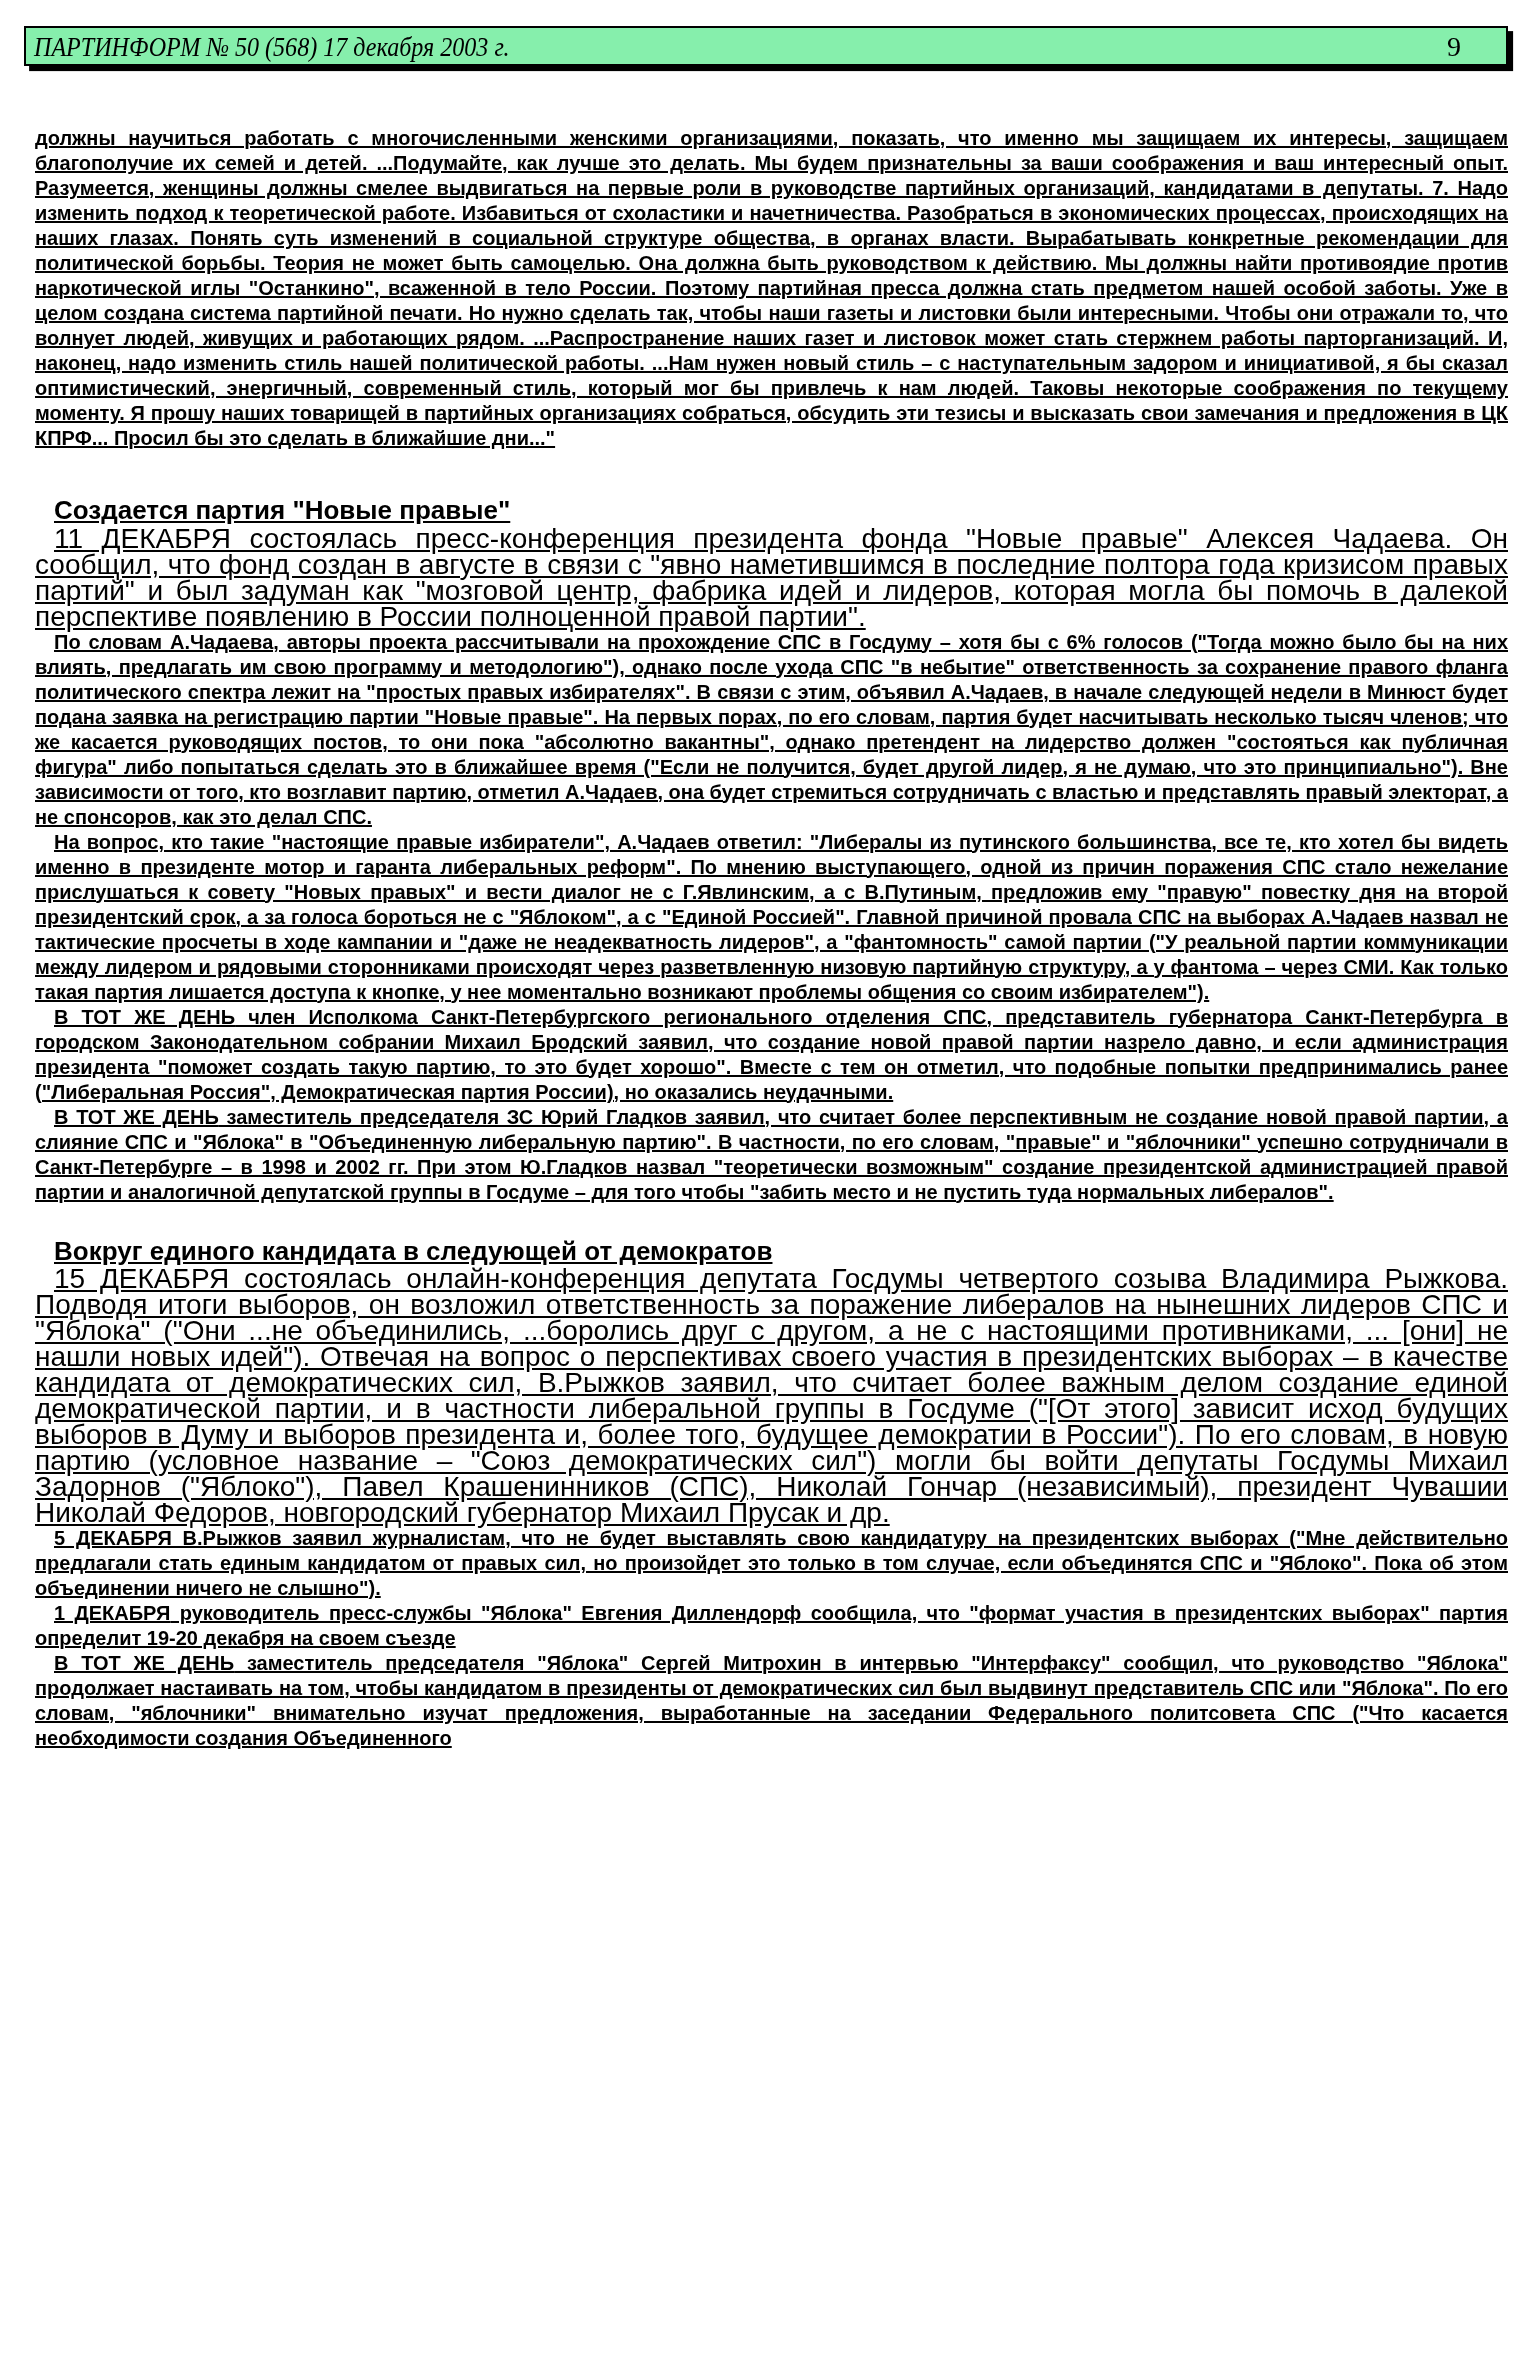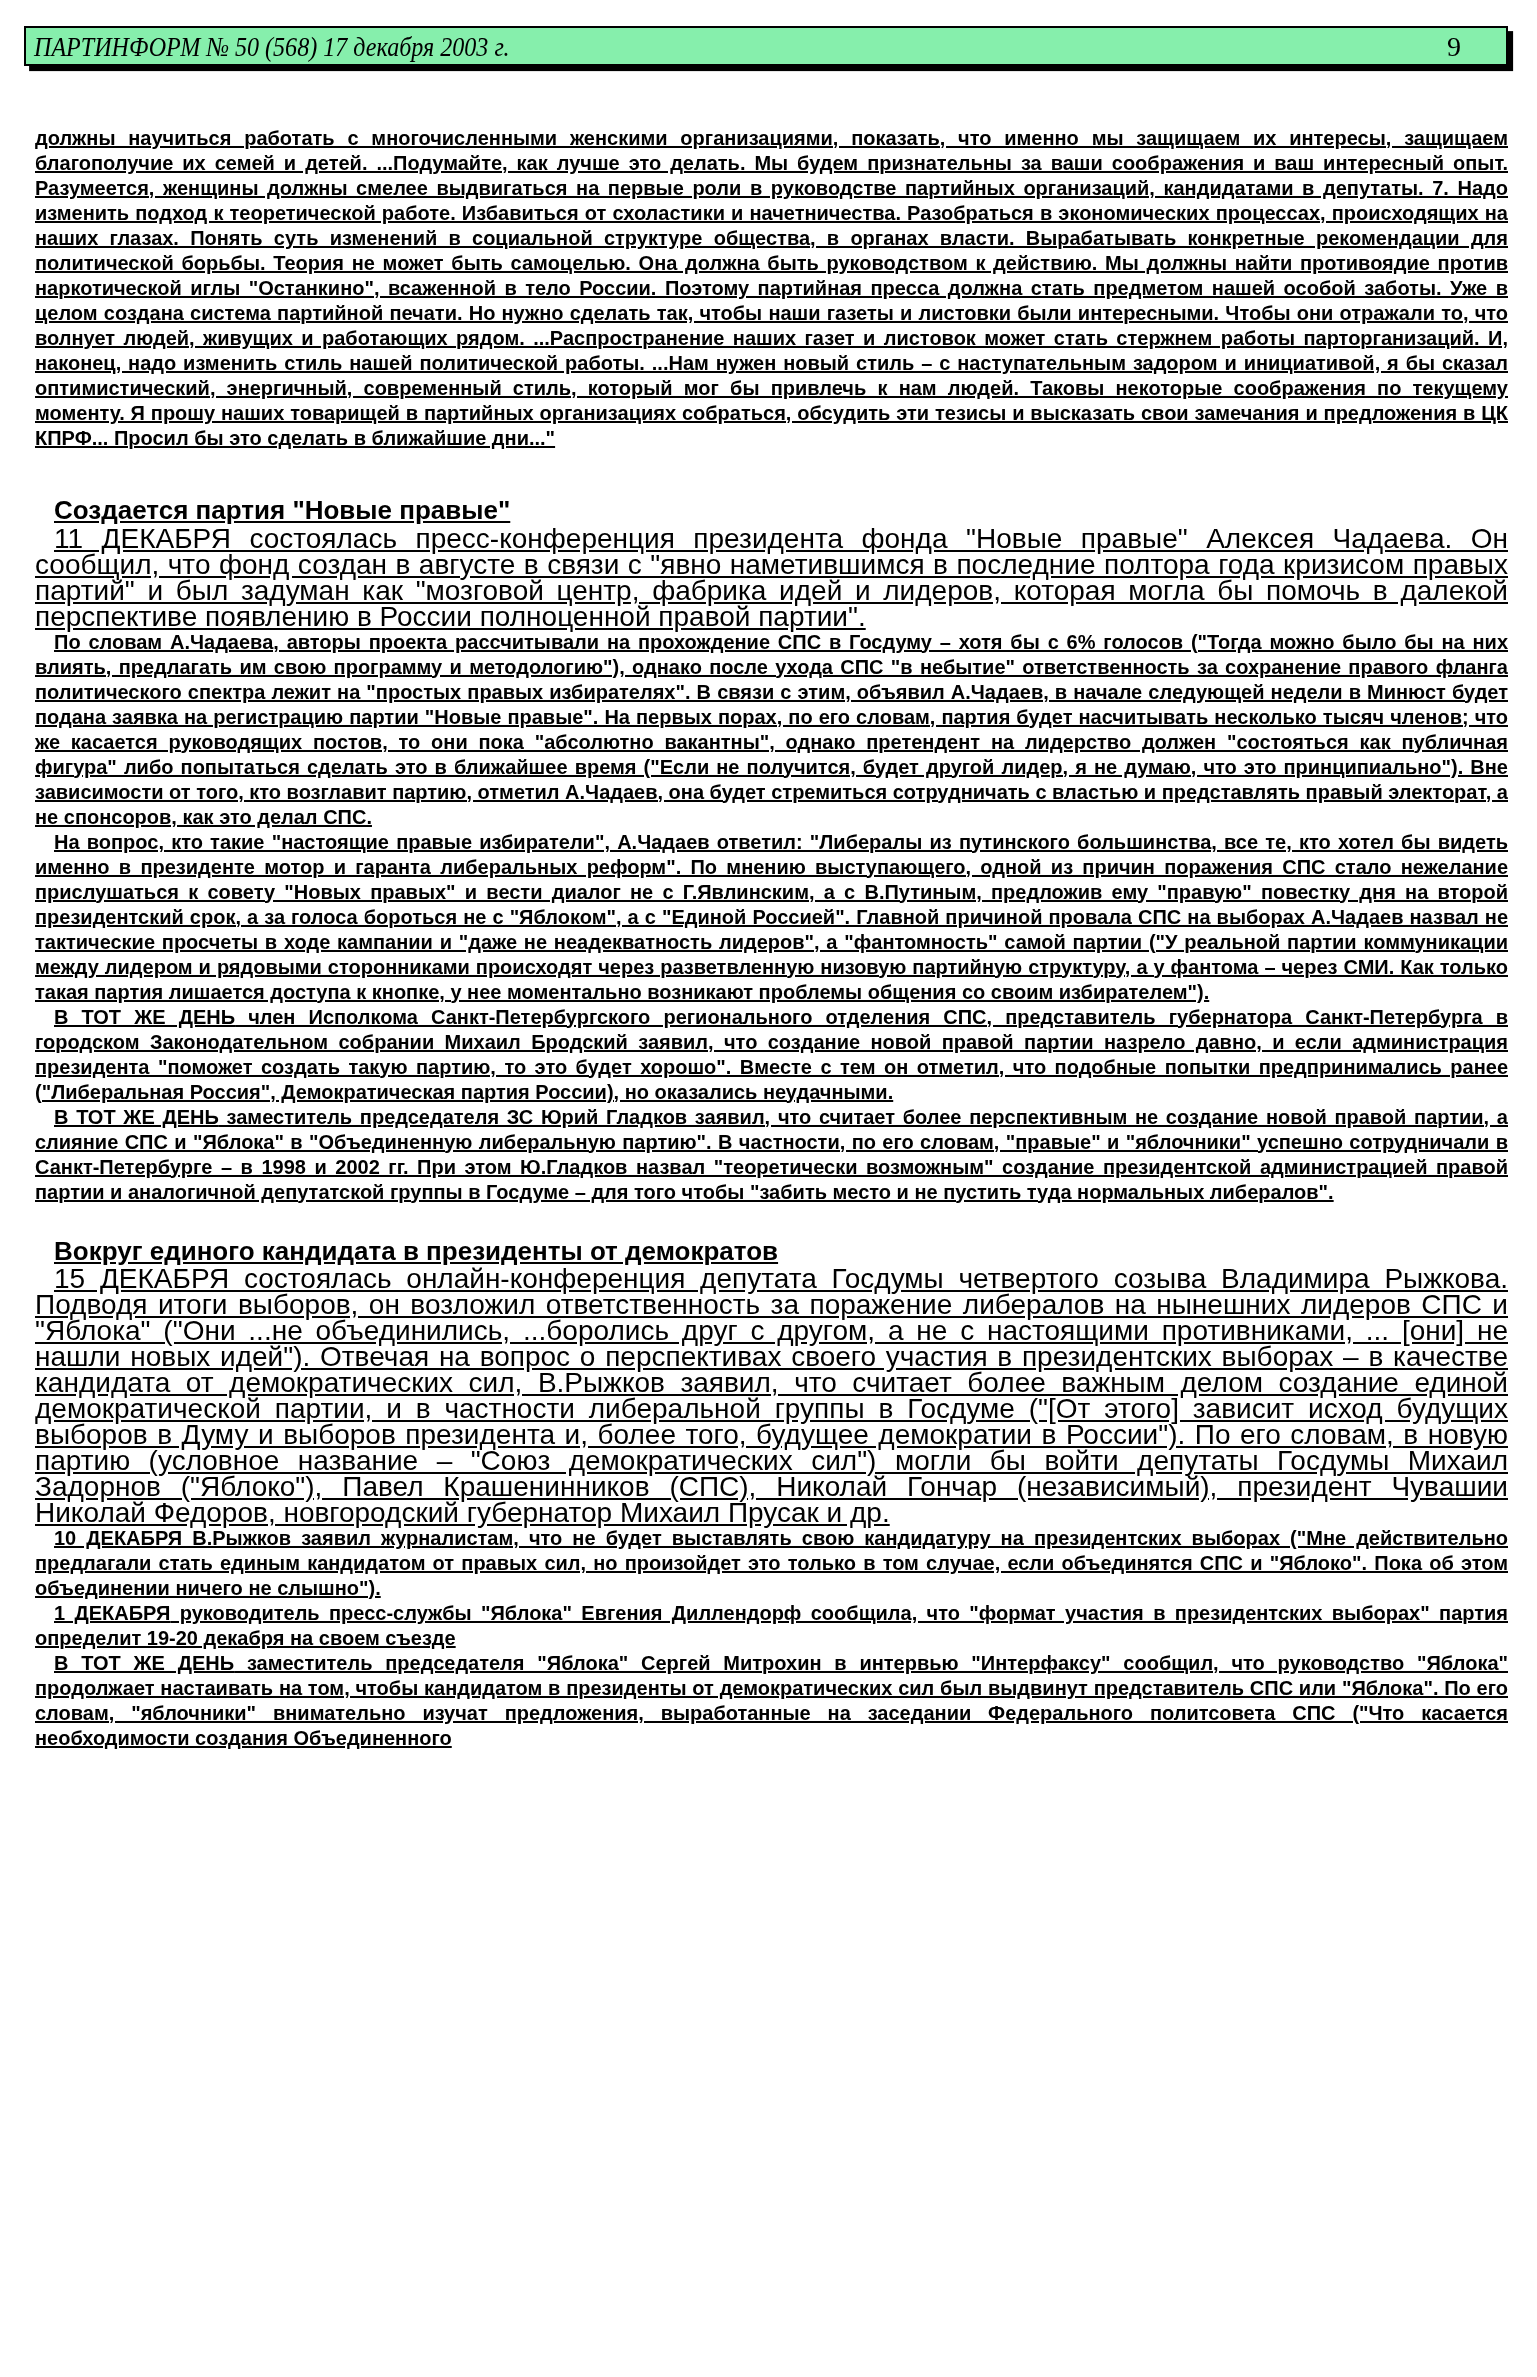--- a/index.html
+++ b/index.html
@@ -35,20 +35,20 @@
   <section class="sec1">
     <h2>Создается партия "Новые правые"</h2>
     <p class="n ind"><span>11 ДЕКАБРЯ состоялась пресс-конференция президента фонда "Новые правые" Алексея Чадаева. Он сообщил, что фонд создан в августе в связи с "явно наметившимся в последние полтора года кризисом правых партий" и был задуман как "мозговой центр, фабрика идей и лидеров, которая могла бы помочь в далекой перспективе появлению в России полноценной правой партии".</span></p>
     <p class="b ind"><span>По словам А.Чадаева, авторы проекта рассчитывали на прохождение СПС в Госдуму – хотя бы с 6% голосов ("Тогда можно было бы на них влиять, предлагать им свою программу и методологию"), однако после ухода СПС "в небытие" ответственность за сохранение правого фланга политического спектра лежит на "простых правых избирателях". В связи с этим, объявил А.Чадаев, в начале следующей недели в Минюст будет подана заявка на регистрацию партии "Новые правые". На первых порах, по его словам, партия будет насчитывать несколько тысяч членов; что же касается руководящих постов, то они пока "абсолютно вакантны", однако претендент на лидерство должен "состояться как публичная фигура" либо попытаться сделать это в ближайшее время ("Если не получится, будет другой лидер, я не думаю, что это принципиально"). Вне зависимости от того, кто возглавит партию, отметил А.Чадаев, она будет стремиться сотрудничать с властью и представлять правый электорат, а не спонсоров, как это делал СПС.</span></p>
     <p class="b ind"><span>На вопрос, кто такие "настоящие правые избиратели", А.Чадаев ответил: "Либералы из путинского большинства, все те, кто хотел бы видеть именно в президенте мотор и гаранта либеральных реформ". По мнению выступающего, одной из причин поражения СПС стало нежелание прислушаться к совету "Новых правых" и вести диалог не с Г.Явлинским, а с В.Путиным, предложив ему "правую" повестку дня на второй президентский срок, а за голоса бороться не с "Яблоком", а с "Единой Россией". Главной причиной провала СПС на выборах А.Чадаев назвал не тактические просчеты в ходе кампании и "даже не неадекватность лидеров", а "фантомность" самой партии ("У реальной партии коммуникации между лидером и рядовыми сторонниками происходят через разветвленную низовую партийную структуру, а у фантома – через СМИ. Как только такая партия лишается доступа к кнопке, у нее моментально возникают проблемы общения со своим избирателем").</span></p>
     <p class="b ind"><span class="lead">В ТОТ ЖЕ ДЕНЬ</span><span> член Исполкома Санкт-Петербургского регионального отделения СПС, представитель губернатора Санкт-Петербурга в городском Законодательном собрании Михаил Бродский заявил, что создание новой правой партии назрело давно, и если администрация президента "поможет создать такую партию, то это будет хорошо". Вместе с тем он отметил, что подобные попытки предпринимались ранее ("Либеральная Россия", Демократическая партия России), но оказались неудачными.</span></p>
     <p class="b ind"><span class="lead">В ТОТ ЖЕ ДЕНЬ</span><span> заместитель председателя ЗС Юрий Гладков заявил, что считает более перспективным не создание новой правой партии, а слияние СПС и "Яблока" в "Объединенную либеральную партию". В частности, по его словам, "правые" и "яблочники" успешно сотрудничали в Санкт-Петербурге – в 1998 и 2002 гг. При этом Ю.Гладков назвал "теоретически возможным" создание президентской администрацией правой партии и аналогичной депутатской группы в Госдуме – для того чтобы "забить место и не пустить туда нормальных либералов".</span></p>
   </section>
 
   <section class="sec2">
-    <h2>Вокруг единого кандидата в президенты от демократов</h2>
+    <h2>Вокруг единого кандидата в следующей от демократов</h2>
     <p class="n ind"><span>15 ДЕКАБРЯ состоялась онлайн-конференция депутата Госдумы четвертого созыва Владимира Рыжкова. Подводя итоги выборов, он возложил ответственность за поражение либералов на нынешних лидеров СПС и "Яблока" ("Они ...не объединились, ...боролись друг с другом, а не с настоящими противниками, ... [они] не нашли новых идей"). Отвечая на вопрос о перспективах своего участия в президентских выборах – в качестве кандидата от демократических сил, В.Рыжков заявил, что считает более важным делом создание единой демократической партии, и в частности либеральной группы в Госдуме ("[От этого] зависит исход будущих выборов в Думу и выборов президента и, более того, будущее демократии в России"). По его словам, в новую партию (условное название – "Союз демократических сил") могли бы войти депутаты Госдумы Михаил Задорнов ("Яблоко"), Павел Крашенинников (СПС), Николай Гончар (независимый), президент Чувашии Николай Федоров, новгородский губернатор Михаил Прусак и др.</span></p>
-    <p class="b ind"><span>10 ДЕКАБРЯ В.Рыжков заявил журналистам, что не будет выставлять свою кандидатуру на президентских выборах ("Мне действительно предлагали стать единым кандидатом от правых сил, но произойдет это только в том случае, если объединятся СПС и "Яблоко". Пока об этом объединении ничего не слышно").</span></p>
+    <p class="b ind"><span>5 ДЕКАБРЯ В.Рыжков заявил журналистам, что не будет выставлять свою кандидатуру на президентских выборах ("Мне действительно предлагали стать единым кандидатом от правых сил, но произойдет это только в том случае, если объединятся СПС и "Яблоко". Пока об этом объединении ничего не слышно").</span></p>
     <p class="b ind"><span class="lead">1 ДЕКАБРЯ</span><span> руководитель пресс-службы "Яблока" Евгения Диллендорф сообщила, что "формат участия в президентских выборах" партия определит 19-20 декабря на своем съезде</span></p>
     <p class="b ind"><span class="lead">В ТОТ ЖЕ ДЕНЬ</span><span> заместитель председателя "Яблока" Сергей Митрохин в интервью "Интерфаксу" сообщил, что руководство "Яблока" продолжает настаивать на том, чтобы кандидатом в президенты от демократических сил был выдвинут представитель СПС или "Яблока". По его словам, "яблочники" внимательно изучат предложения, выработанные на заседании Федерального политсовета СПС ("Что касается необходимости создания Объединенного</span></p>
   </section>
 </div>
 
 
 </body></html>

